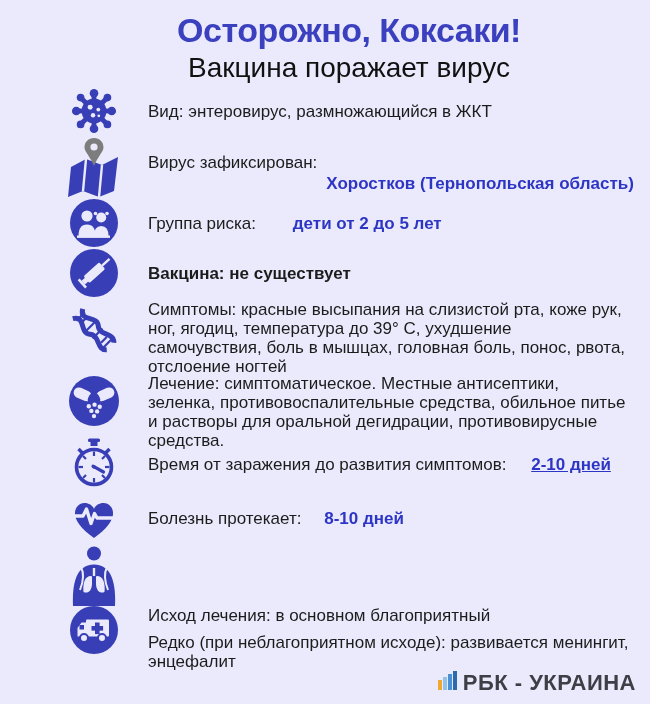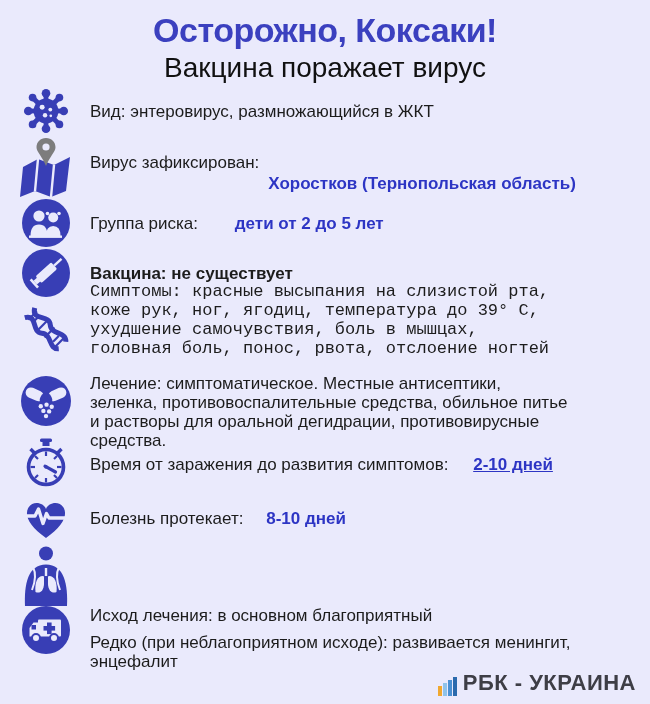--- a/index.html
+++ b/index.html
@@ -2,63 +2,63 @@
 <html><head>
 <meta charset="utf-8">
 <style>
   * { margin:0; padding:0; box-sizing:border-box; }
   html,body { width:650px; height:704px; overflow:hidden; }
   body {
     background:#eaeafc;
     font-family:"Liberation Sans","DejaVu Sans",sans-serif;
     color:#1c1c1c;
   }
-  .page { width:650px; height:704px; padding-top:10px; position:relative; }
+  .page { width:650px; height:704px; padding-top:10px; position:relative;padding-left:48px; }
   .title {
     text-align:center; color:#3b40bf; font-weight:700;
     font-size:34px; letter-spacing:-0.5px; line-height:40px;
   }
   .subtitle {
     text-align:center; color:#111; font-weight:400;
     font-size:28px; line-height:32px; margin-top:2px;
   }
   .rows { padding-left:18px; }
-  .row { display:flex; align-items:center; }
+  .row { display:flex; align-items:center;gap:10px; }
   .row .iconbox {
     width:56px; min-width:56px; display:flex;
     justify-content:center; align-items:center;
   }
   .row .text { margin-left:16px; font-size:17px; line-height:19px; }
   .label { color:#1c1c1c; }
   .val { color:#2d35c4; font-weight:700; }
   .boldline { font-weight:700; }
   .para { max-width:478px; }
   
   .r1 { height:46px; margin-top:4px; }
   .r2 { height:60px; margin-top:3px; align-items:center; }
   .r2 .text { margin-top:12px; line-height:21px; }
   .r2 .text { display:flex; }
   .r2 .vals { margin-left:9px; }
   .r3 { height:48px; margin-top:2px; }
   .r3 .val { margin-left:32px; }
   .r4 { height:48px; margin-top:2px; }
-  .r5 { height:58px; margin-top:3px; align-items:flex-end;font-family:Liberation Mono, monospace; }
+  .r5 { height:58px; margin-top:3px; align-items:flex-start; }
   .r5 .iconbox { margin-top:1px; }
   .r6 { height:56px; margin-top:16px; align-items:flex-start; }
   .r6 .iconbox { margin-top:2px; }
   .r7 { height:54px; margin-top:7px; }
   .r7 .val { margin-left:20px;text-decoration:underline; }
   .r8 { height:46px; margin-top:4px; }
   .r8 .val { margin-left:18px; }
   .r9 { height:60px; margin-top:5px; }
   .r10 { height:50px; align-items:flex-start; }
   .r10 .line2 { margin-top:8px; }
   .footer {
     position:absolute; right:14px; bottom:8px;
-    display:flex; align-items:flex-end;
+    display:flex; align-items:flex-start;
   }
   .logo-text {
     font-weight:700; font-size:22px; color:#3e3e46; letter-spacing:0.5px;
     margin-left:5px;
   }
   .logo-bars { display:flex; align-items:flex-end; height:20px; }
   .logo-bars i { display:block; width:4px; margin-right:1px; }
   .b1 { height:10px; background:#f0a830; }
   .b2 { height:13px; background:#8fc3ea; }
   .b3 { height:16px; background:#4a90d2; }

